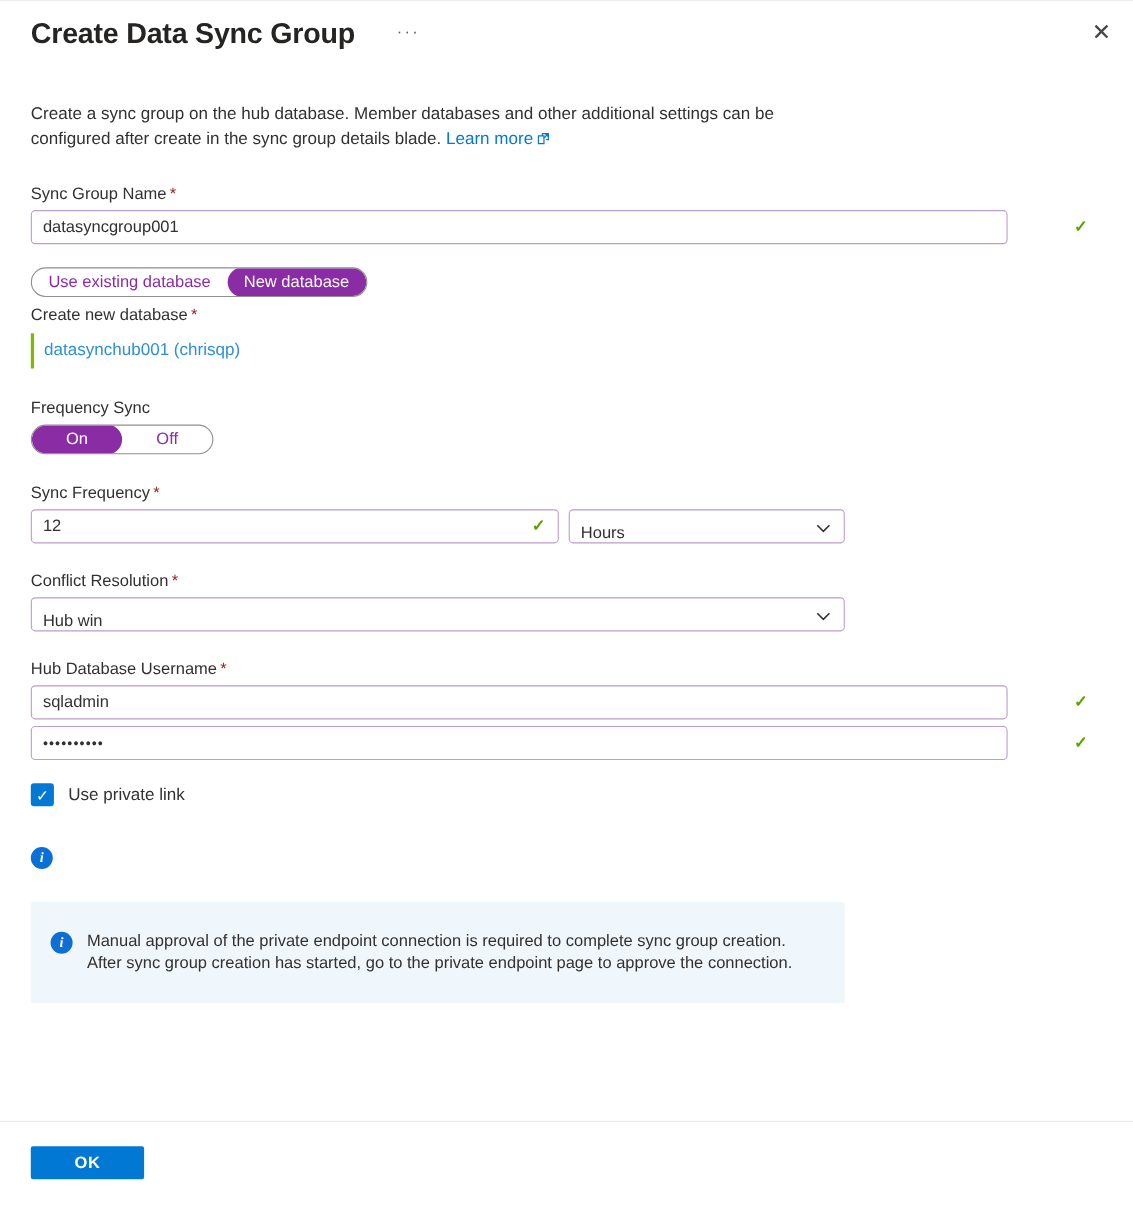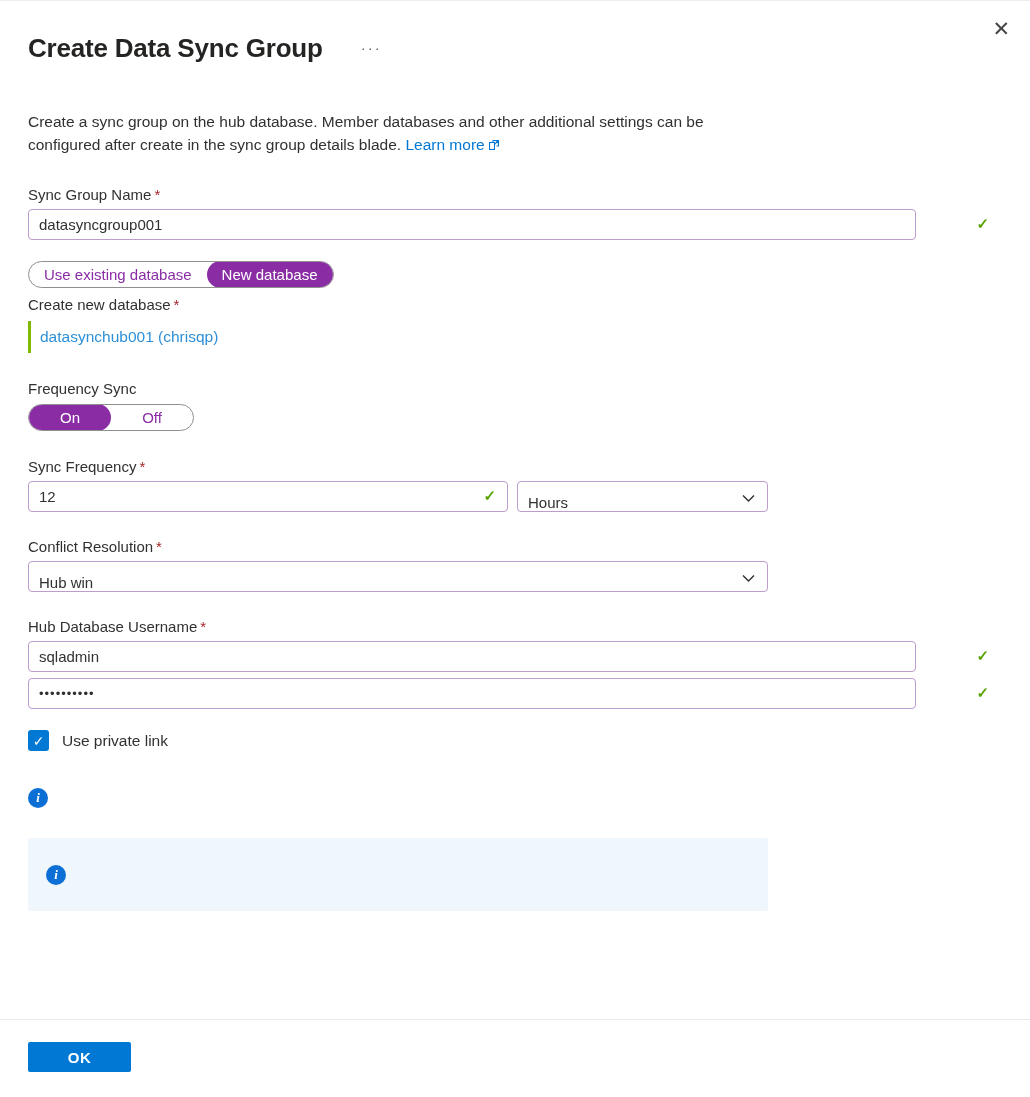--- a/index.html
+++ b/index.html
@@ -8,21 +8,21 @@
     font-family: "Liberation Sans", sans-serif;
     background: #ffffff;
     color: #323130;
     position: relative;
     overflow: hidden;
     border-top: 1px solid #f0ecec;
   }
   .blade { padding: 0 28px; }
 
   
-  .header { padding-top: 32px; display: flex; align-items: flex-start; }
+  .header { padding-top: 14px; display: flex; align-items: flex-start; }
   .title { font-size: 26px; font-weight: bold; color: #252423; letter-spacing: -0.2px; }
   .ellipsis { font-size: 15px; color: #605e5c; margin-left: 38px; margin-top: 6px; letter-spacing: 2px; cursor: pointer; }
   .close-btn {
     position: absolute; top: 18px; right: 20px;
     font-size: 21px; color: #484644; line-height: 1;
     font-weight: 300; cursor: pointer; font-family: "DejaVu Sans", sans-serif;
   }
 
   
   .description { margin-top: 46px; font-size: 15.5px; line-height: 23px; color: #323130; max-width: 745px; }
@@ -240,19 +240,20 @@
   </div>
 
   
   <div class="info-note">
     <div class="info-icon">i</div>
   </div>
 
   
   <div class="info-banner">
     <div class="info-icon">i</div>
+    <div class="info-text">Manual approval of the private endpoint connection is required to complete sync group creation. After sync group creation has started, go to the private endpoint page to approve the connection.</div>
   </div>
 
 </div>
 
 <div class="footer">
   <button class="ok-button">OK</button>
 </div>
 
 </body></html>

